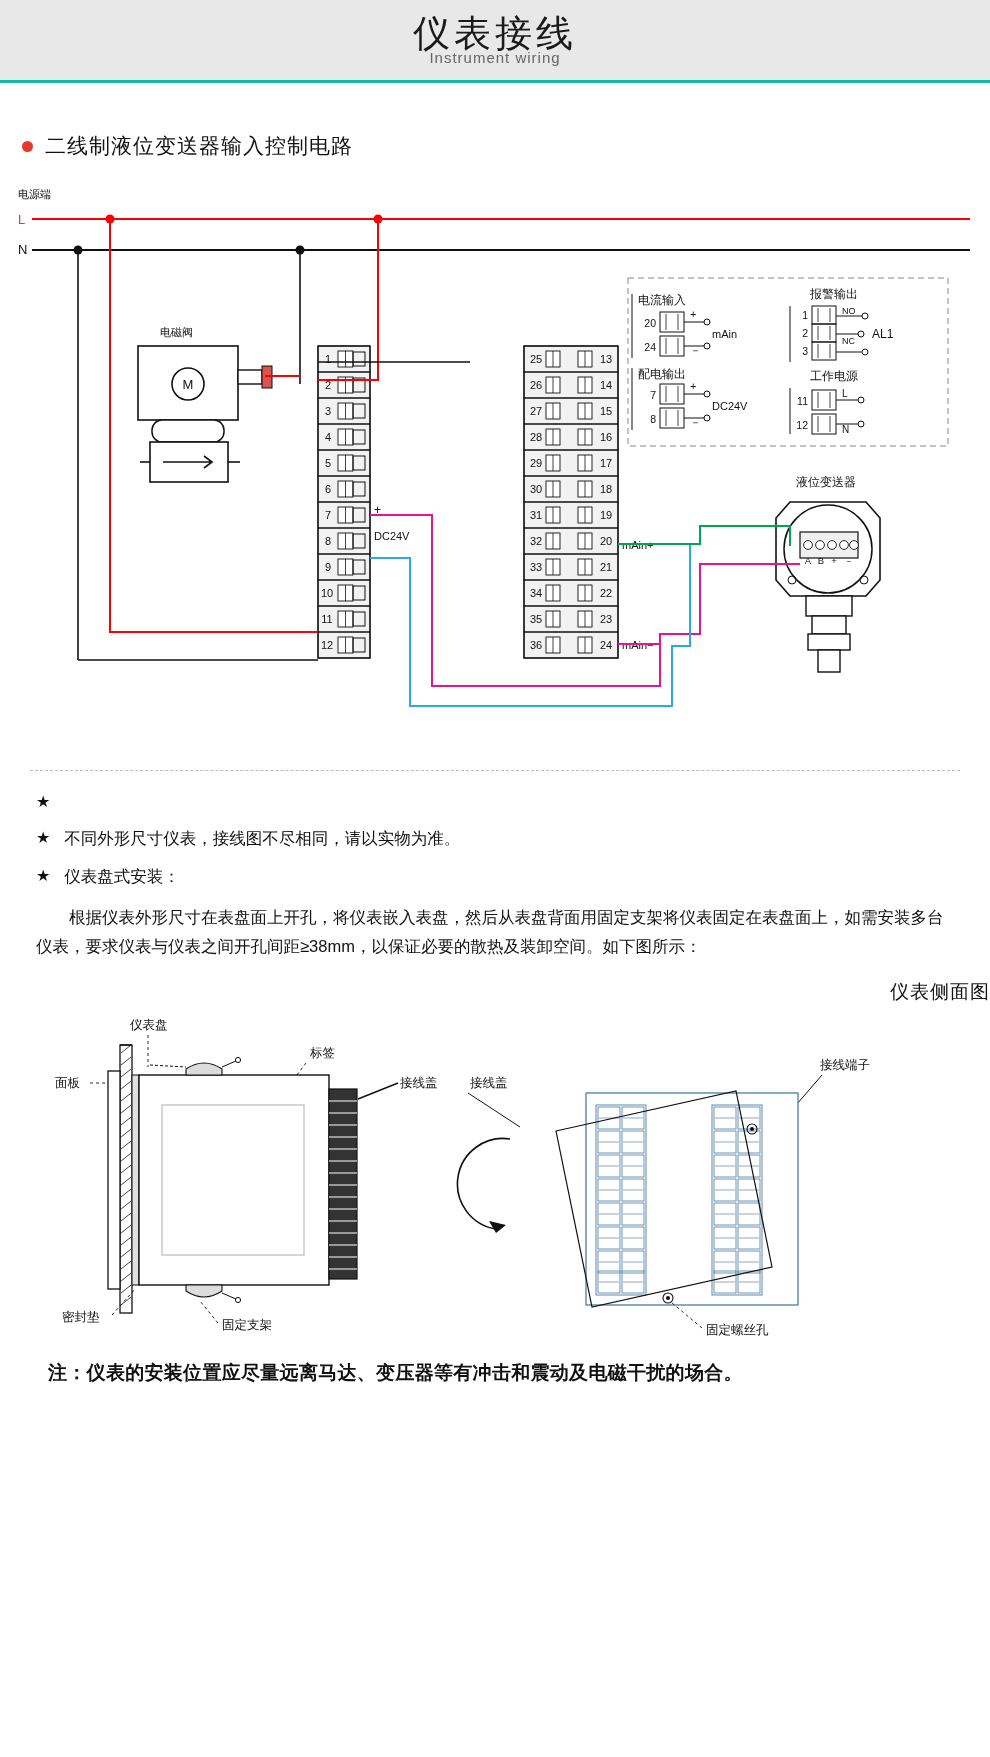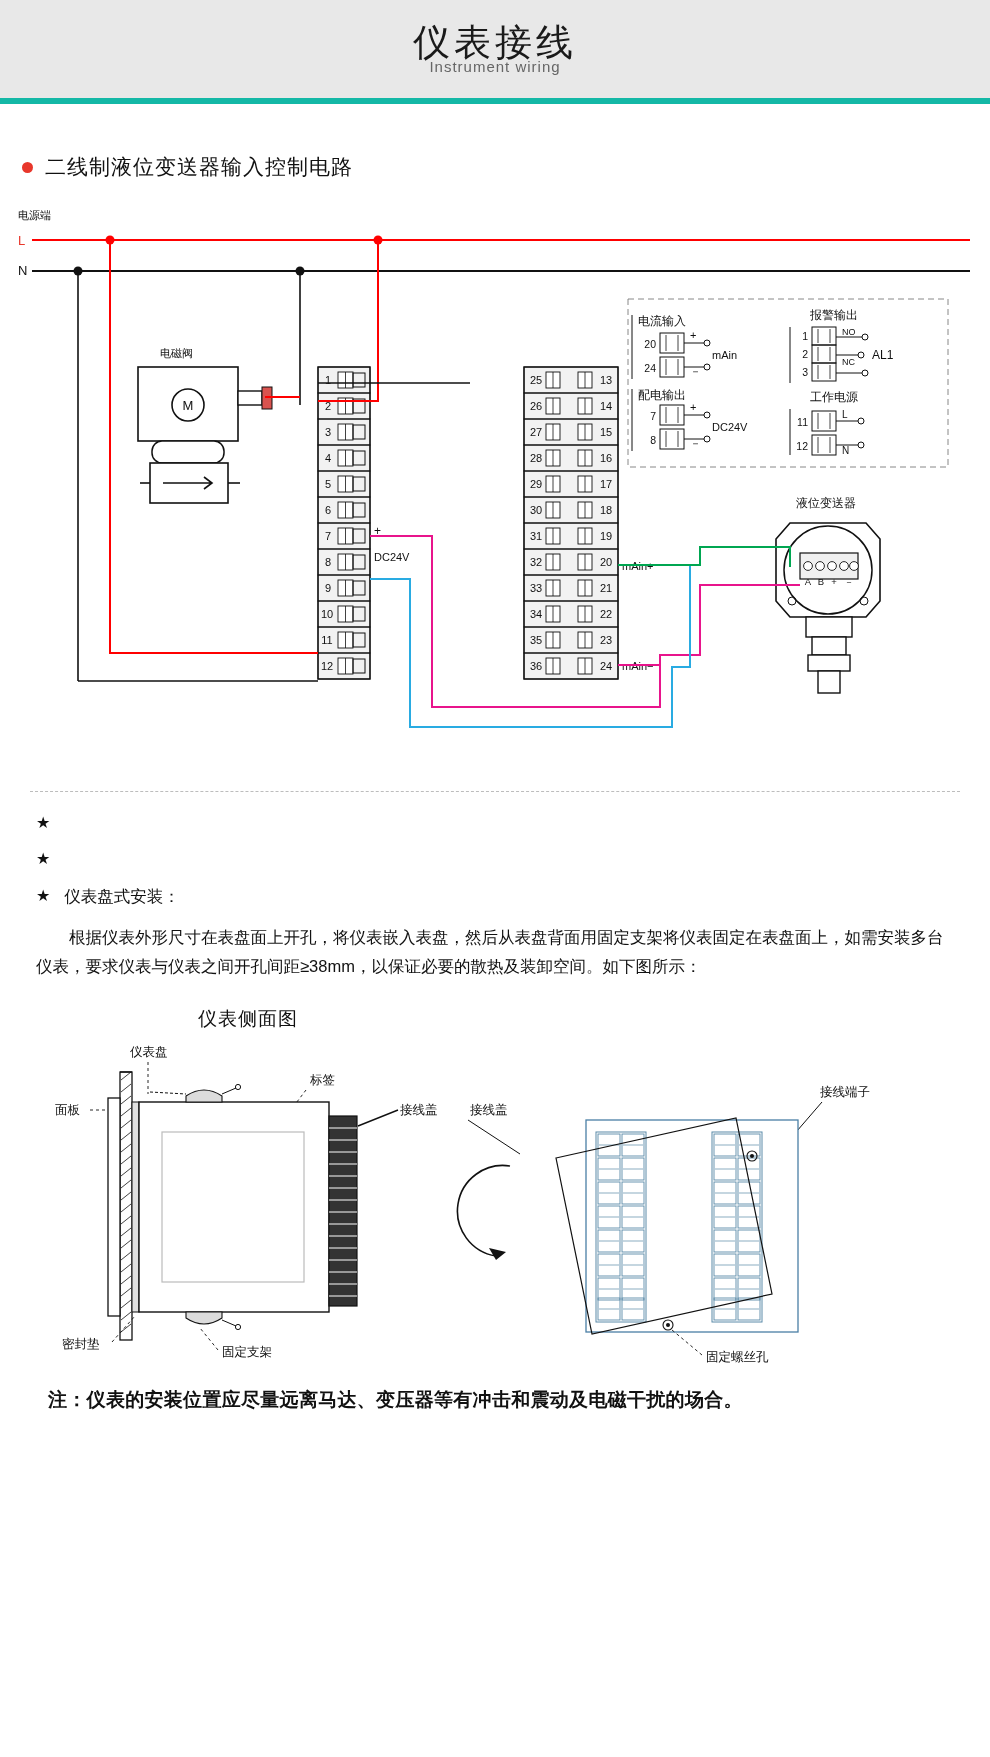--- a/index.html
+++ b/index.html
@@ -8,26 +8,26 @@
     width: 990px;
     font-family: "Liberation Sans", "DejaVu Sans", sans-serif;
     background: #ffffff;
     color: #1a1a1a;
   }
   .page { width: 990px; position: relative; }
 
   
   .header {
     background: #e8e8e8;
-    height: 104px;
+    height: 83px;
     display: flex;
     flex-direction: column;
     align-items: center;
     justify-content: center;
-    border-bottom: 6px solid #14b8a6;
+    border-bottom: 3px solid #14b8a6;
   }
   .header-title-cn {
     font-size: 37px;
     letter-spacing: 4px;
     color: #1a1a1a;
     font-weight: normal;
     line-height: 1.1;
   }
   .header-title-en {
     font-size: 15px;
@@ -85,23 +85,24 @@
     line-height: 1.75;
     color: #111;
     text-indent: 33px;
   }
 
   
   .side-title {
     font-size: 19px;
     color: #111;
     padding-left: 198px;
-    margin-top: 26px;
+    margin-top: 18px;
     margin-bottom: 4px;
     letter-spacing: 1px;
+    text-align: right;
   }
   .sideview-wrap { position: relative; width: 990px; height: 345px; }
   .sideview-wrap svg { display: block; }
 
   .footer-note {
     font-size: 19px;
     font-weight: bold;
     color: #111;
     padding: 6px 0 22px 48px;
     letter-spacing: .3px;
@@ -473,20 +474,21 @@
   </div>
 
   <hr class="hr">
 
   <div class="notes">
     <div class="note-line">
       <span class="star">★</span>
     </div>
     <div class="note-line">
       <span class="star">★</span>
+      <span class="note-text">不同外形尺寸仪表，接线图不尽相同，请以实物为准。</span>
     </div>
     <div class="note-line">
       <span class="star">★</span>
       <span class="note-text">仪表盘式安装：</span>
     </div>
     <div class="para">根据仪表外形尺寸在表盘面上开孔，将仪表嵌入表盘，然后从表盘背面用固定支架将仪表固定在表盘面上，如需安装多台仪表，要求仪表与仪表之间开孔间距≥38mm，以保证必要的散热及装卸空间。如下图所示：</div>
   </div>
 
   <div class="side-title">仪表侧面图</div>
 

